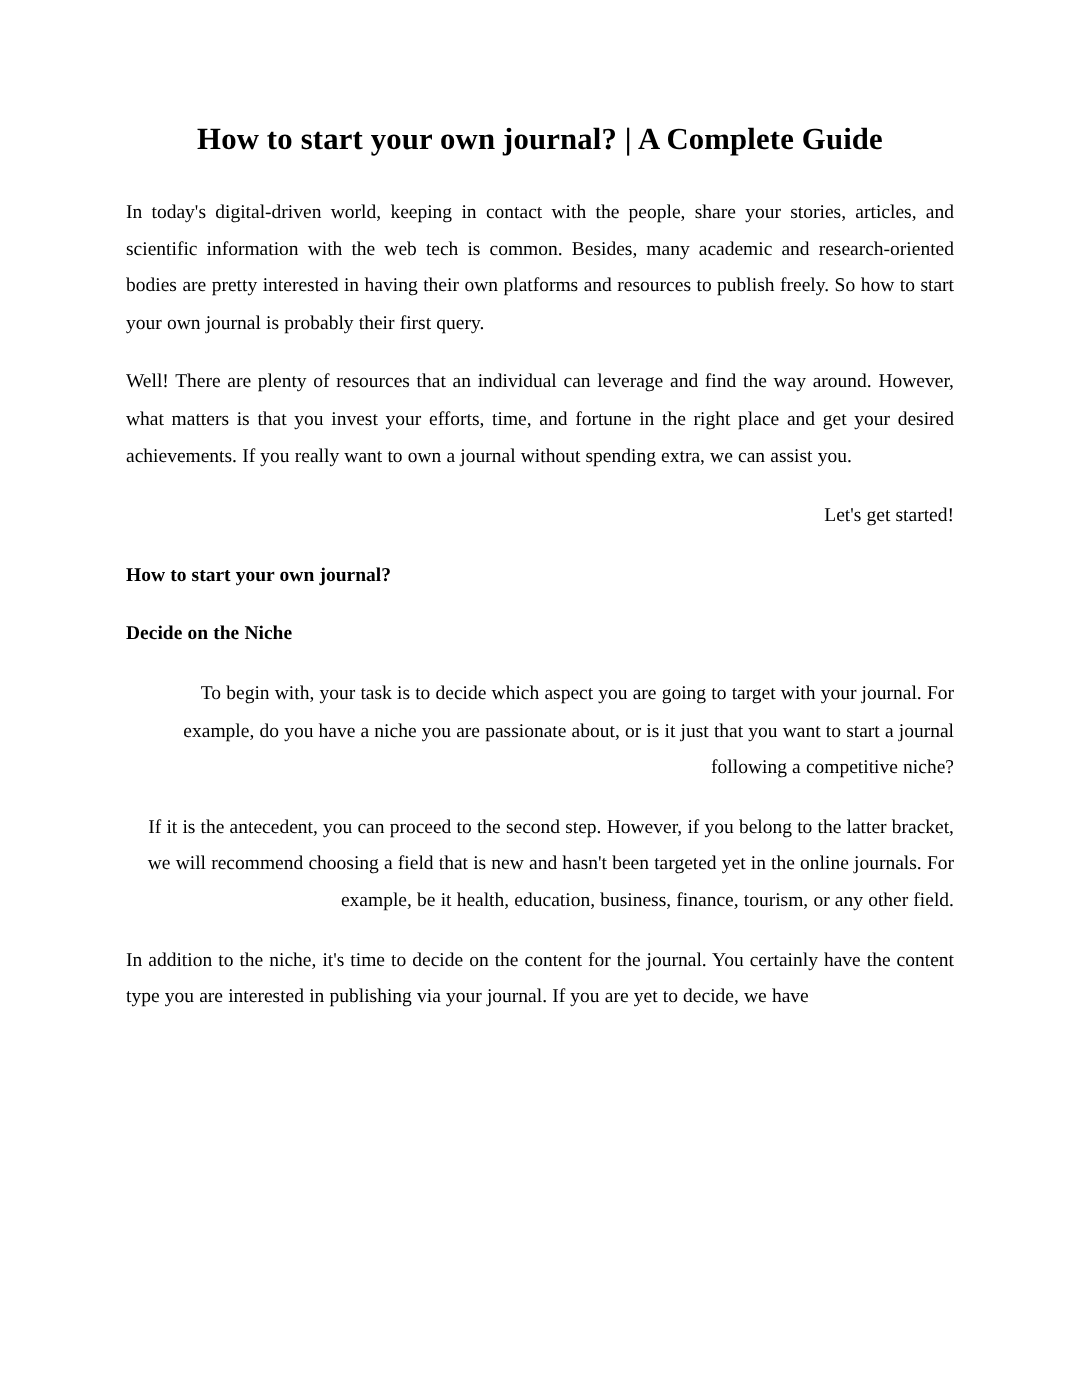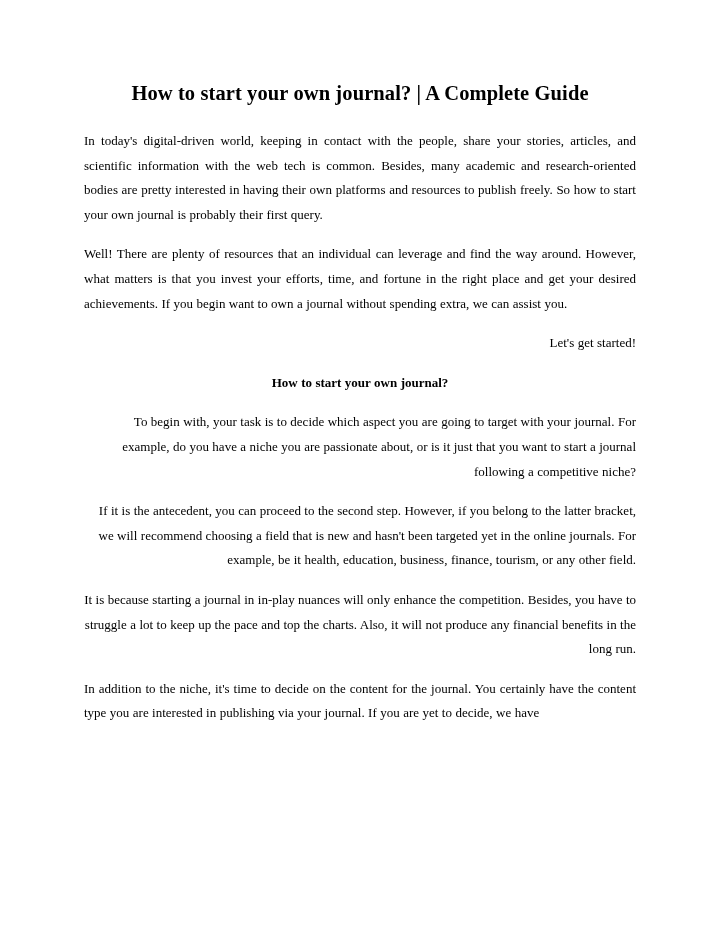--- a/index.html
+++ b/index.html
@@ -44,37 +44,37 @@
     word-spacing: 0.2px;
   }
   .body-block.first {
     margin-top: 23px;
   }
   .body-block + .body-block {
     margin-top: 15px;
   }
   .body-block.heading {
     font-weight: bold;
-    text-align: center;
+    text-align: left;
   }
   .body-block.plain {
     text-align: right;
   }
 </style>
 </head>
 <body>
 
 <div class="page">
 
   <h1 class="doc-title">How to start your own journal? | A Complete Guide</h1>
 
   <div class="doc-body">
       <p class="body-block first">In today's digital-driven world, keeping in contact with the people, share your stories, articles, and scientific information with the web tech is common. Besides, many academic and research-oriented bodies are pretty interested in having their own platforms and resources to publish freely. So how to start your own journal is probably their first query.</p>
-      <p class="body-block">Well! There are plenty of resources that an individual can leverage and find the way around. However, what matters is that you invest your efforts, time, and fortune in the right place and get your desired achievements. If you begin want to own a journal without spending extra, we can assist you.</p>
+      <p class="body-block">Well! There are plenty of resources that an individual can leverage and find the way around. However, what matters is that you invest your efforts, time, and fortune in the right place and get your desired achievements. If you really want to own a journal without spending extra, we can assist you.</p>
       <p class="body-block plain">Let's get started!</p>
       <p class="body-block heading">How to start your own journal?</p>
+      <p class="body-block heading">Decide on the Niche</p>
       <p class="body-block plain">To begin with, your task is to decide which aspect you are going to target with your journal. For example, do you have a niche you are passionate about, or is it just that you want to start a journal following a competitive niche?</p>
       <p class="body-block plain">If it is the antecedent, you can proceed to the second step. However, if you belong to the latter bracket, we will recommend choosing a field that is new and hasn't been targeted yet in the online journals. For example, be it health, education, business, finance, tourism, or any other field.</p>
-      <p class="body-block plain">It is because starting a journal in in-play nuances will only enhance the competition. Besides, you have to struggle a lot to keep up the pace and top the charts. Also, it will not produce any financial benefits in the long run.</p>
       <p class="body-block">In addition to the niche, it's time to decide on the content for the journal. You certainly have the content type you are interested in publishing via your journal. If you are yet to decide, we have</p>
     </div>
 
 </div>
 
 </body></html>

